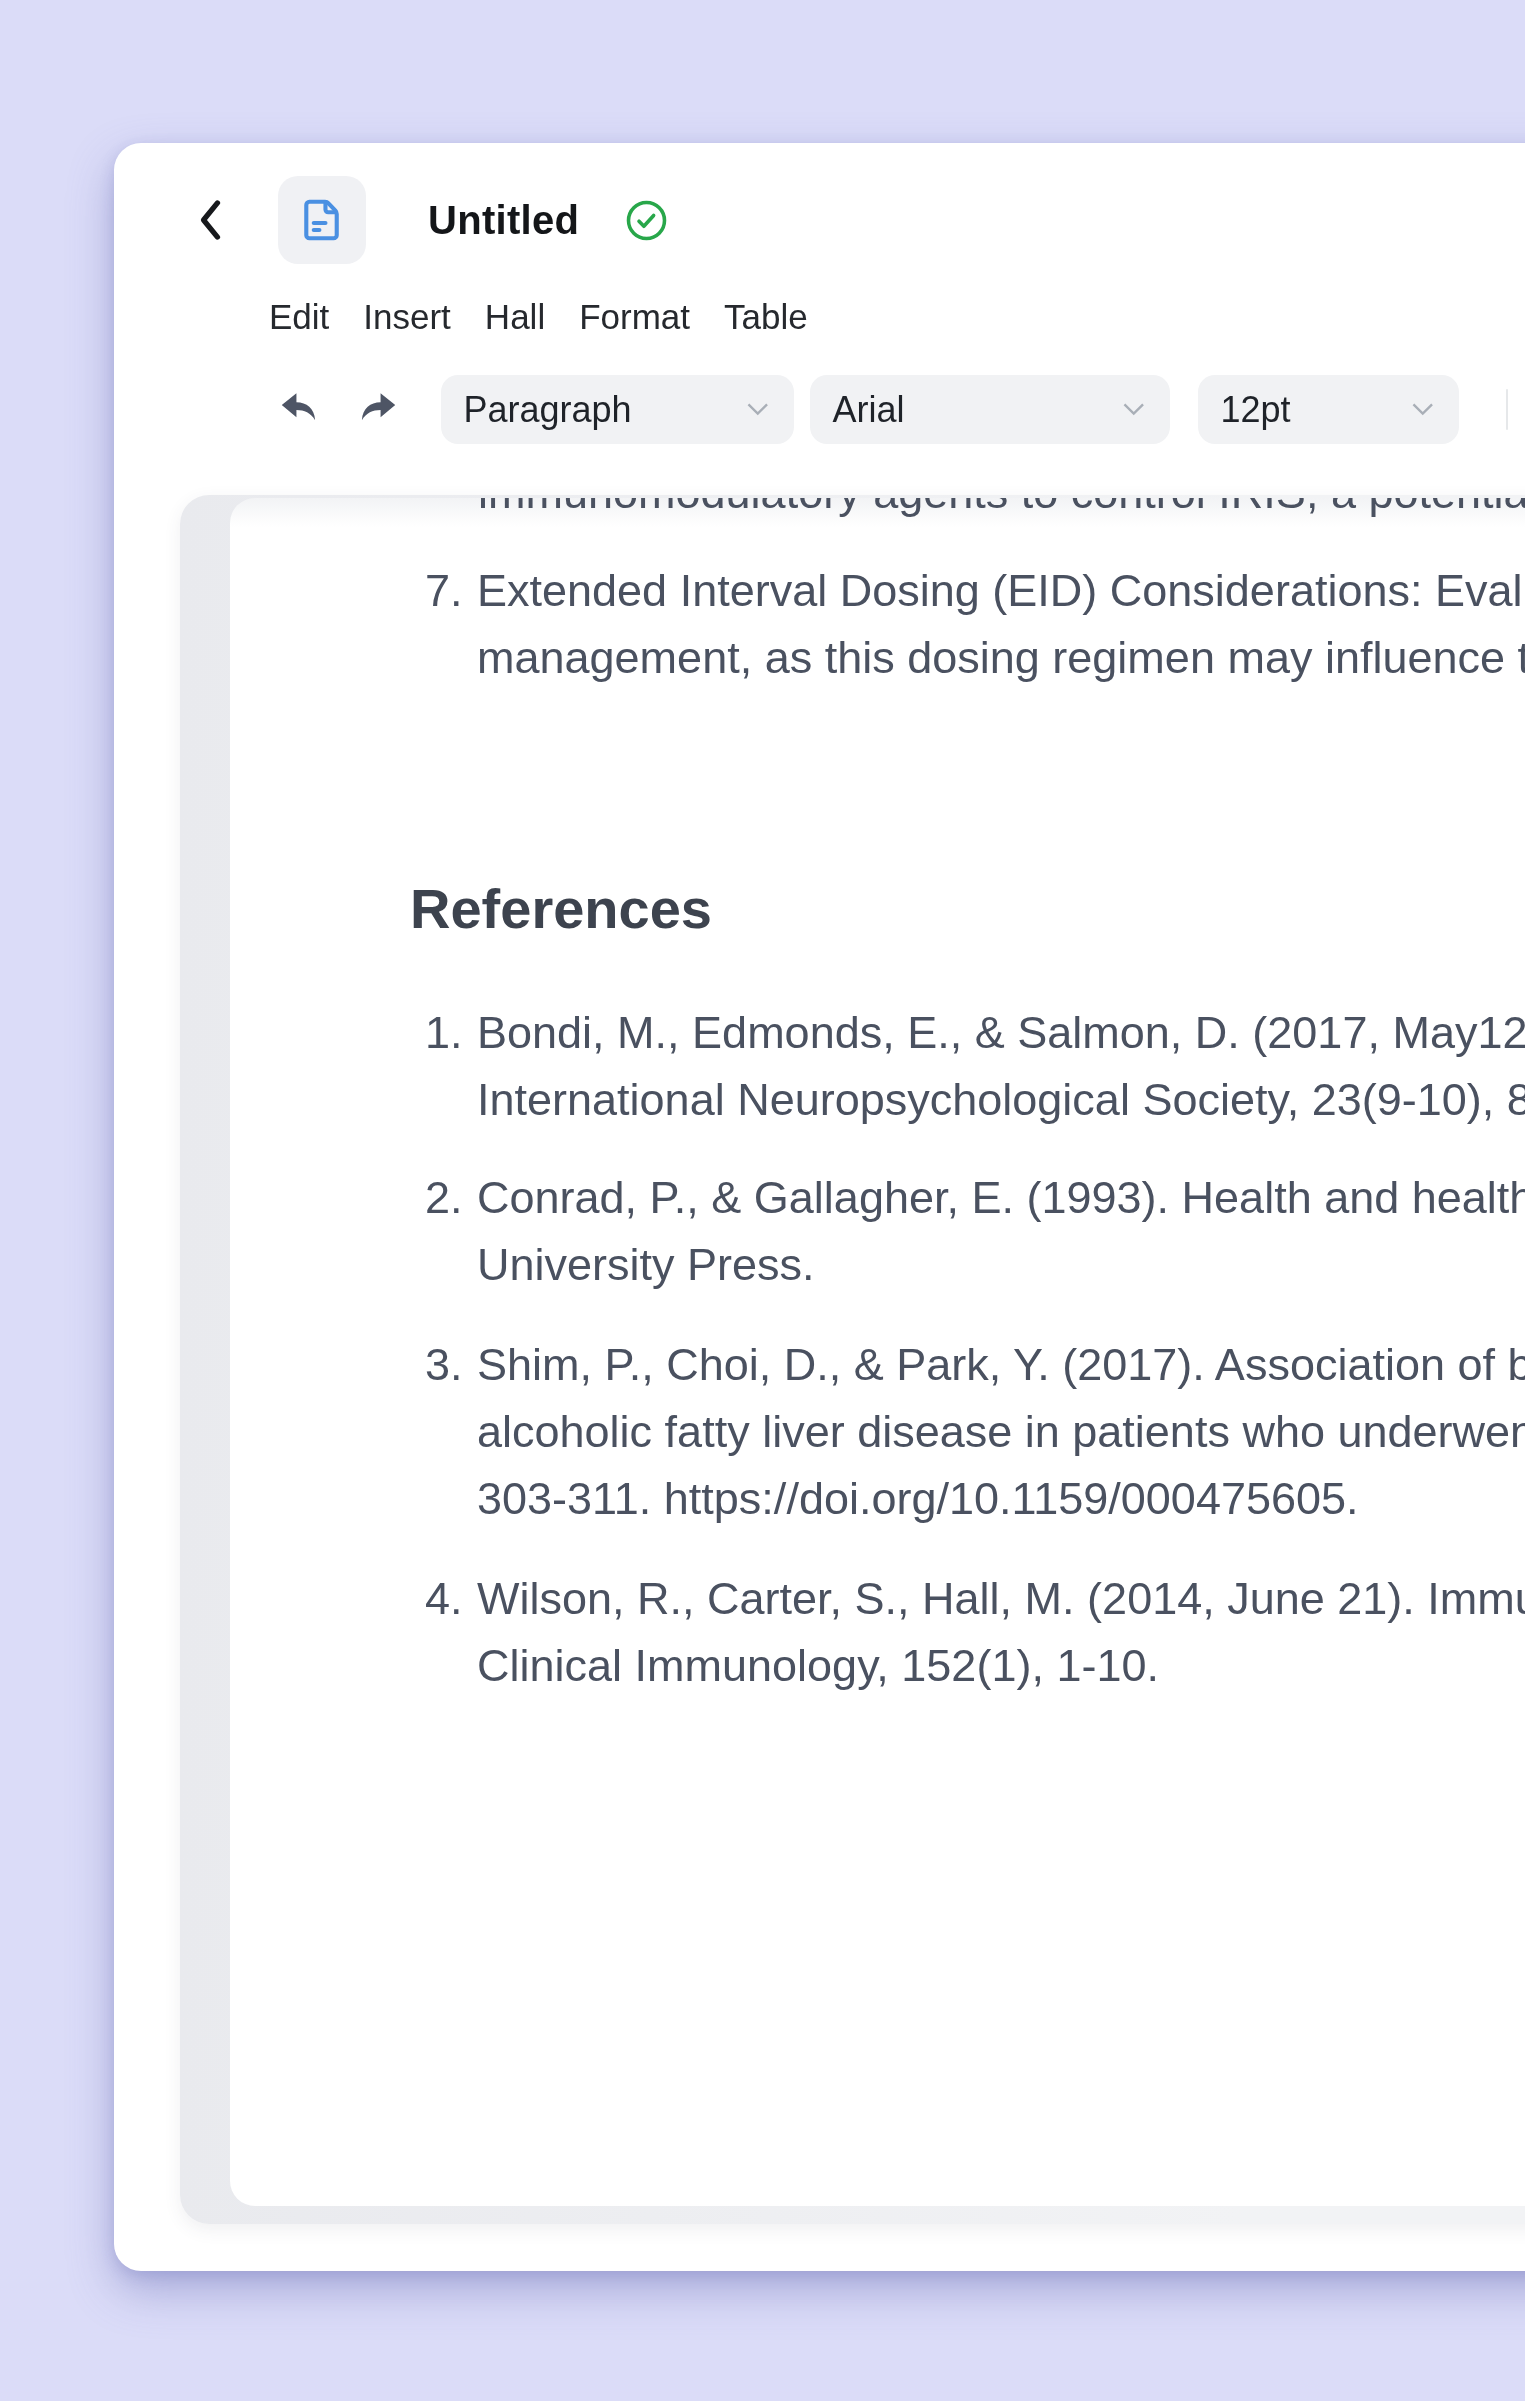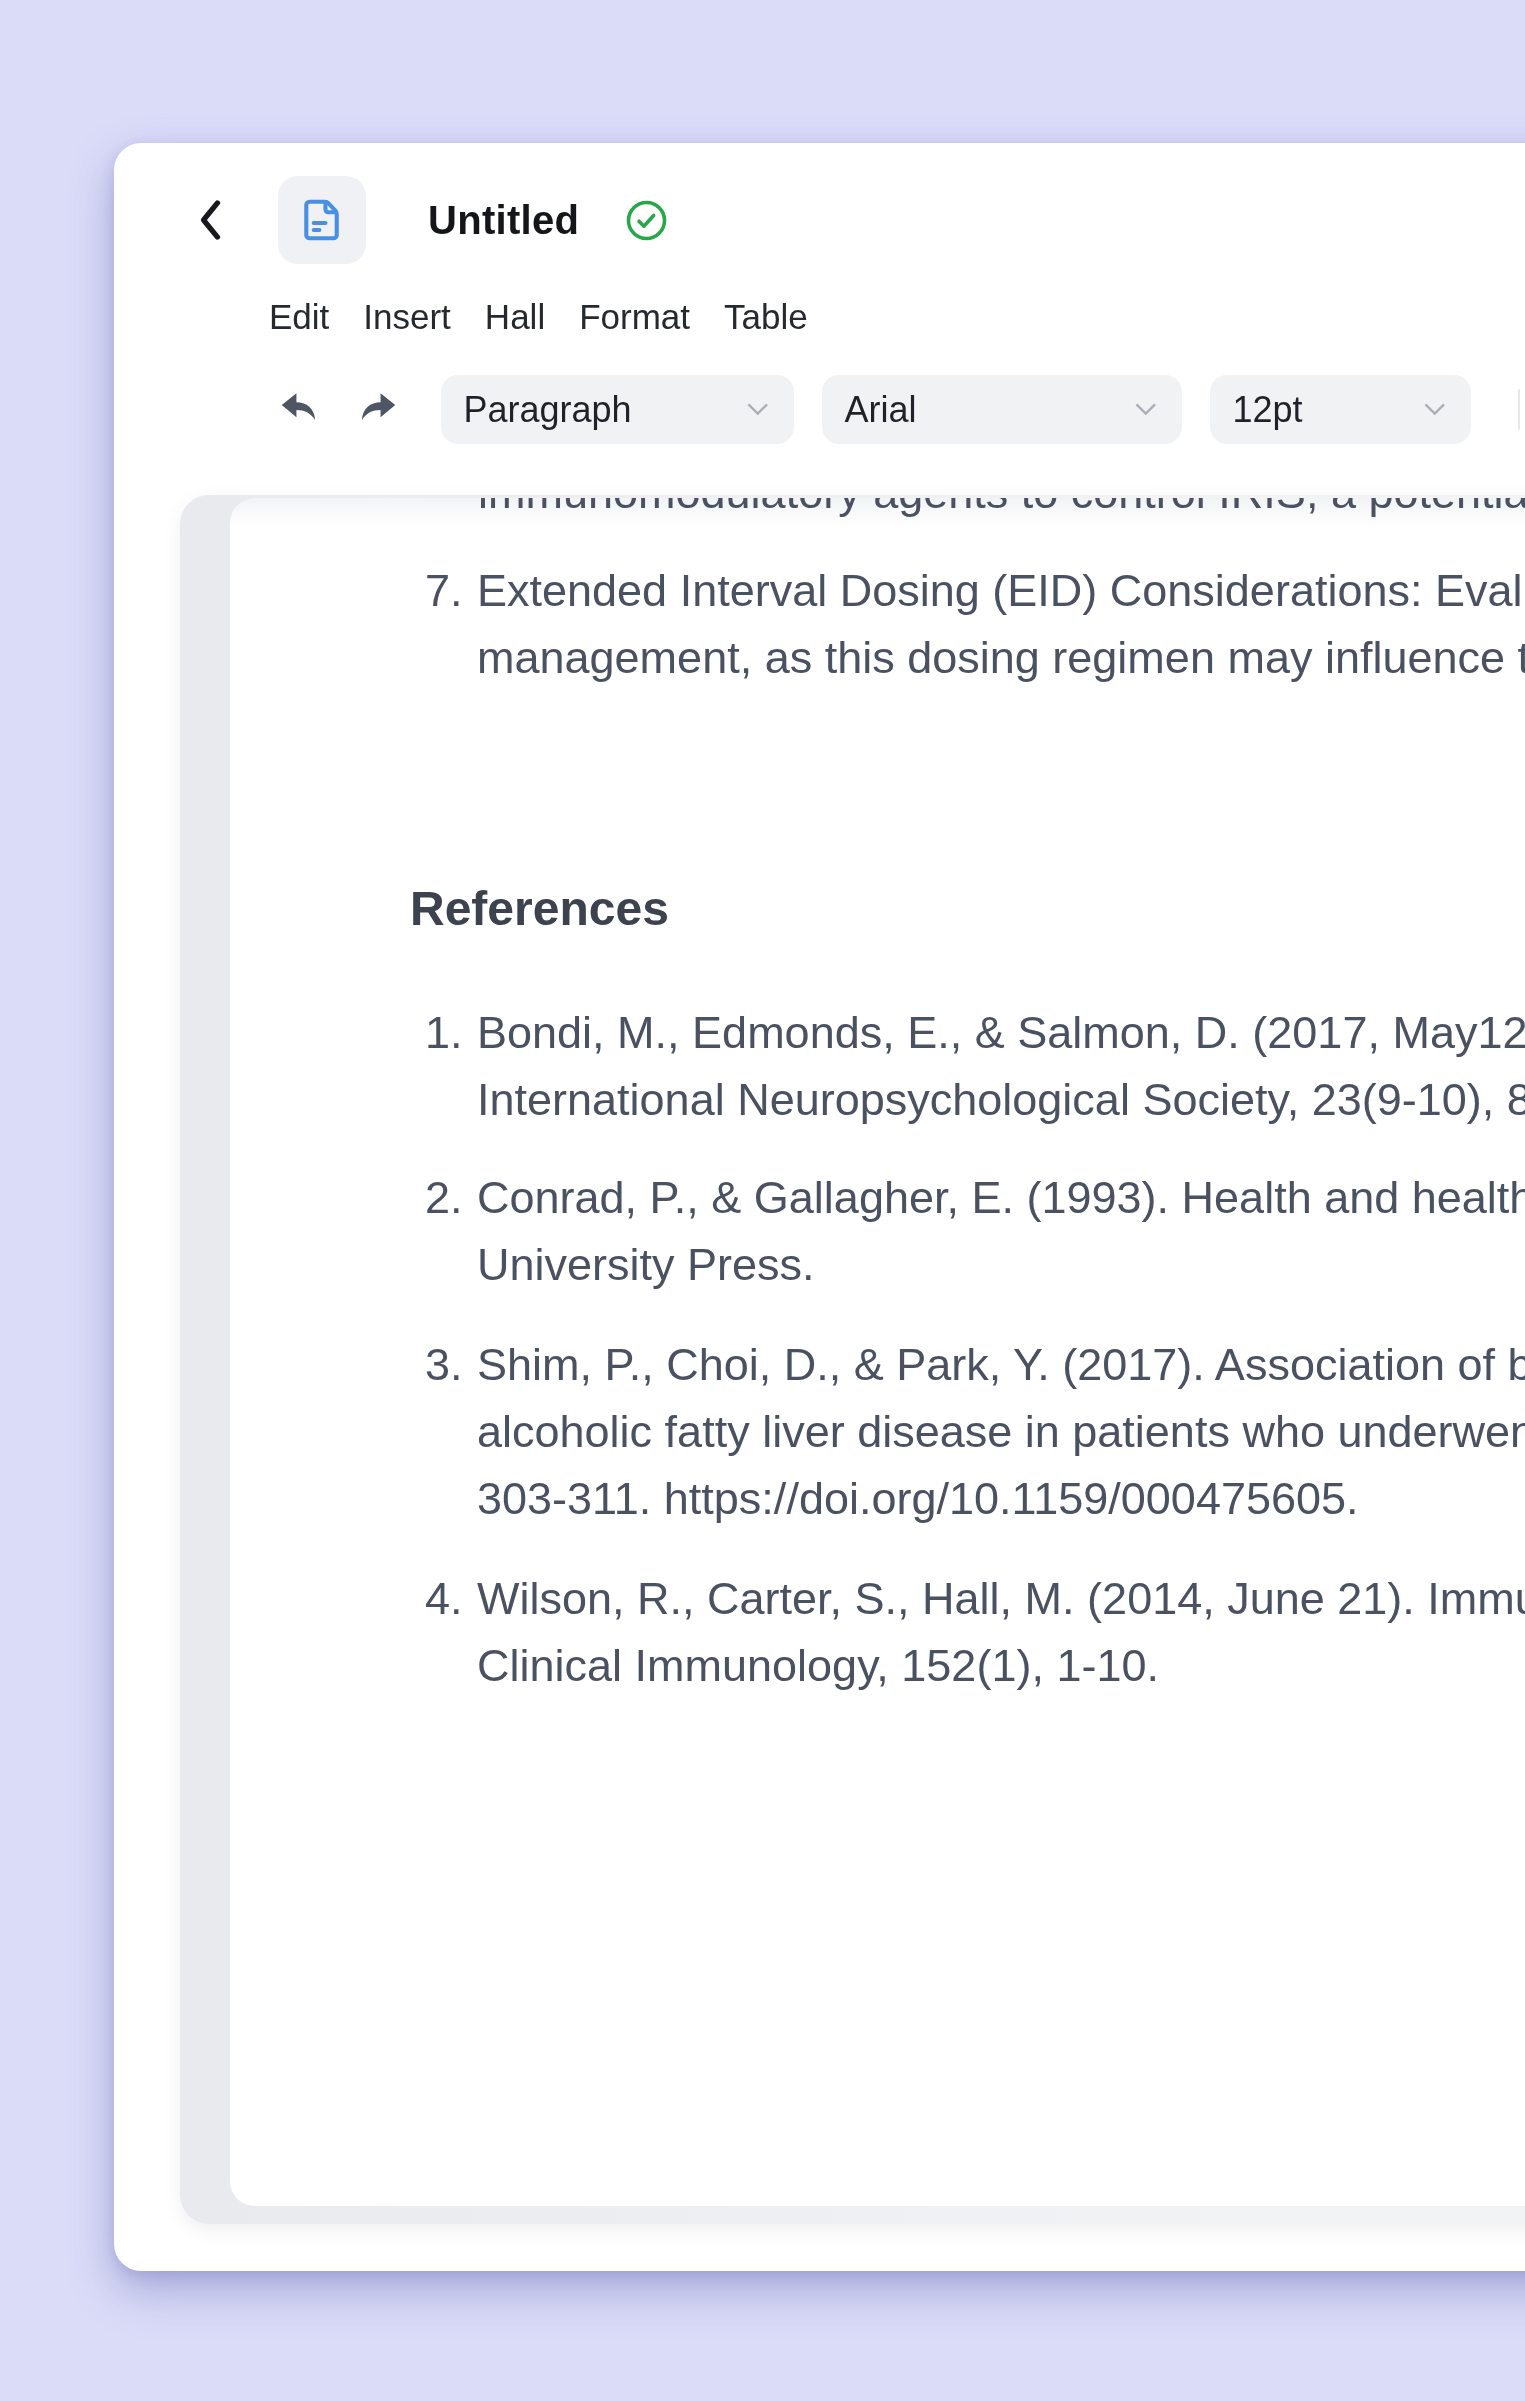--- a/index.html
+++ b/index.html
@@ -65,21 +65,21 @@
   }
   .undo-btn{width:45px;height:45px;margin-right:34px;}
   .redo-btn{width:45px;height:45px;margin-right:41px;}
   .dropdown{
     height:69px;border-radius:17px;background:#f1f2f4;border:none;cursor:pointer;
     display:flex;align-items:center;justify-content:space-between;
     padding:0 25px 0 22.4px;
     font-family:"Liberation Sans", sans-serif;
     font-size:36px;color:#1f2329;
   }
-  .dd-paragraph{width:353px;margin-right:28px;}
+  .dd-paragraph{width:353px;margin-right:16px;}
   .dd-font{width:360px;margin-right:28px;}
   .dd-size{width:261px;margin-right:47px;}
   .tb-divider{width:2.2px;height:41px;background:#e6e8ea;border-radius:1.1px;}
 
   
   .doc-card{
     position:absolute;left:66px;top:352px;
     width:1513px;height:1729px;
     background:linear-gradient(90deg,#e9eaee 0%,#f2f3f5 70%);
     border-radius:29px 0 0 29px;
@@ -97,21 +97,21 @@
     white-space:nowrap;
     font-size:45px;line-height:67px;color:#4a5160;
   }
   .it{}
   .clipped-line{position:absolute;left:248px;top:-39px;}
   .list-item{position:absolute;left:195px;display:flex;align-items:flex-start;}
   .li-num{width:52px;flex:none;}
   .li-item7{top:59px;}
   .doc-heading{
     position:absolute;left:180px;top:369px;
-    font-size:48px;line-height:84px;font-weight:700;color:#3d434e;
+    font-size:56px;line-height:84px;font-weight:700;color:#3d434e;
     white-space:nowrap;
   }
   .li-ref1{top:501px;}
   .li-ref2{top:666px;}
   .li-ref3{top:833px;}
   .li-ref4{top:1067px;}
 </style>
 </head>
 <body>
 

